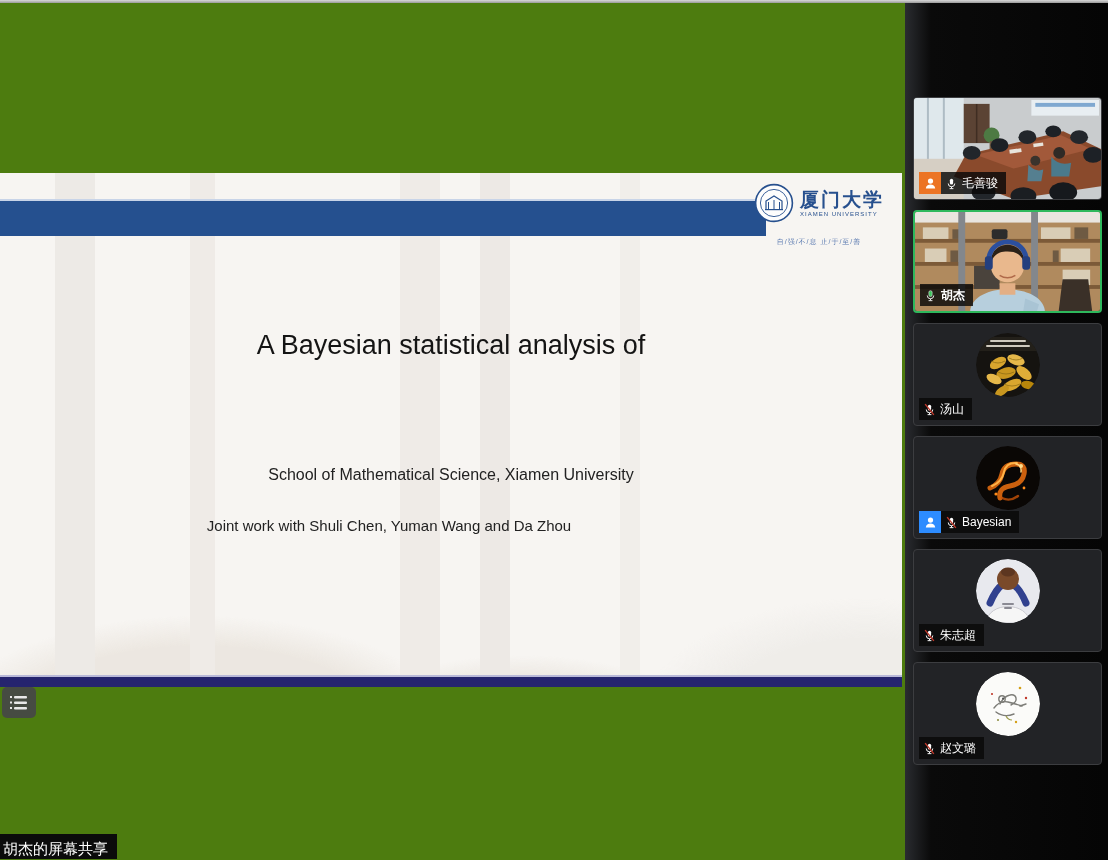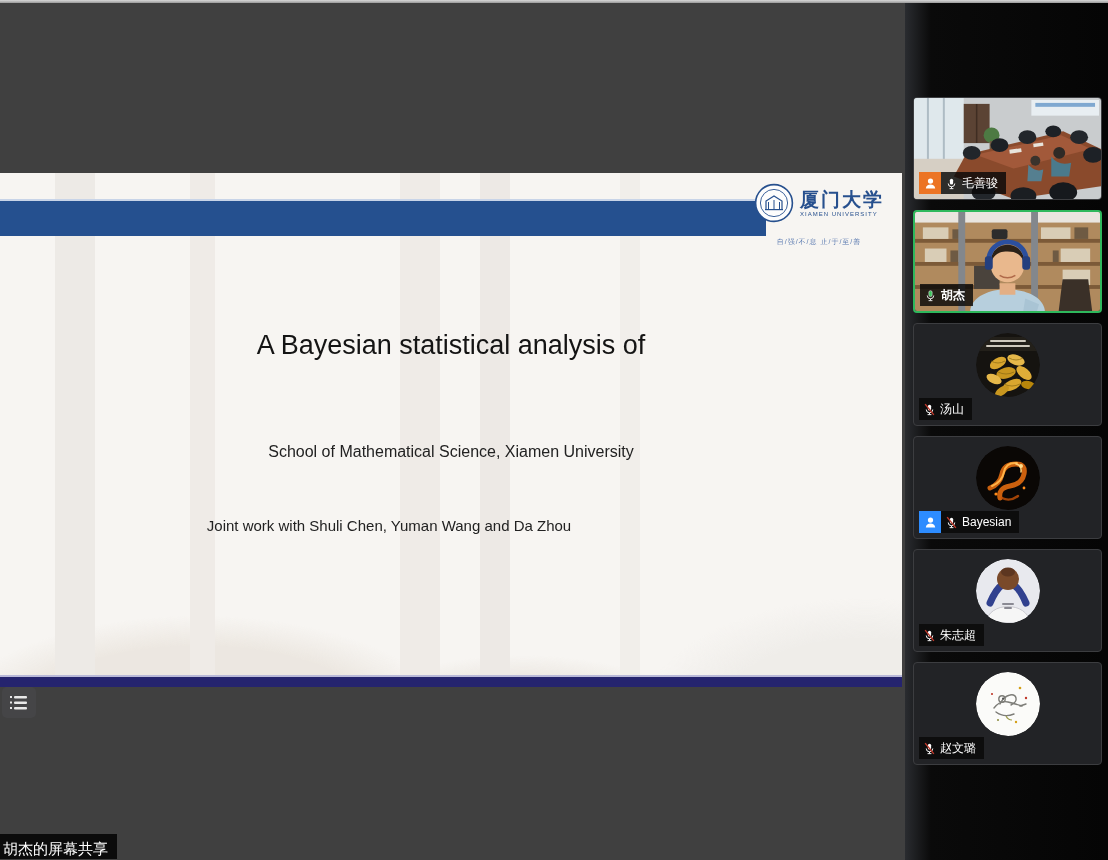--- a/index.html
+++ b/index.html
@@ -4,21 +4,21 @@
 <style>
   * { margin:0; padding:0; box-sizing:border-box; }
   html,body { width:1108px; height:860px; overflow:hidden; background:#161616;
               font-family:"Liberation Sans", sans-serif; }
   .app { position:relative; width:1108px; height:860px; background:#000; }
   .top-line { position:absolute; left:0; top:0; width:1108px; height:3px;
               background:linear-gradient(#d9d9d9,#9a9a9a); z-index:5; }
 
   
   .main { position:absolute; left:0; top:3px; width:905px; height:857px;
-          background:#404040; }
+          background:#4d7c0f; }
 
   .slide { position:absolute; left:0; top:170px; width:902px; height:514px;
            background:#f7f5f2; overflow:hidden; }
   .slide-watermark { position:absolute; inset:0; pointer-events:none; opacity:.7;
       background-image:
         linear-gradient(90deg, transparent 0 55px,  #eae6e1 55px 95px,  transparent 95px 190px,
                         #ece8e3 190px 215px, transparent 215px 400px, #ece8e3 400px 440px,
                         transparent 440px 480px, #e9e5e0 480px 510px, transparent 510px 620px,
                         #efece8 620px 640px, transparent 640px 100%),
         radial-gradient(ellipse 340px 150px at 22% 108%, #e8e2da 0 55%, rgba(232,226,218,0) 75%),
@@ -35,21 +35,21 @@
   .logo-cn { color:#27508e; font-size:19px; font-weight:bold;
              font-family:"DejaVu Serif", serif; letter-spacing:2px; line-height:1; }
   .logo-en { color:#27508e; font-size:6px; letter-spacing:1px; margin-top:2px; }
   .logo-motto { color:#5a7ab0; font-size:7px; letter-spacing:1px; margin-top:14px;
                 text-align:center; }
 
   .slide-title { position:absolute; left:0; top:156px; width:902px; text-align:center;
                  color:#141414; font-size:27px; font-weight:normal; line-height:1.25; }
   .slide-author { position:absolute; left:0; top:238px; width:902px; text-align:center;
                   color:#222; font-size:17px; }
-  .slide-affil { position:absolute; left:0; top:270px; width:902px; text-align:center;
+  .slide-affil { position:absolute; left:0; top:293px; width:902px; text-align:center;
                  color:#222; font-size:16px; }
   .slide-joint { position:absolute; left:0; top:344px; width:778px; text-align:center;
                  color:#222; font-size:15px; }
 
   .list-btn { position:absolute; left:2px; top:684px; width:34px; height:31px;
               background:rgba(70,70,72,.9); border-radius:5px; display:flex;
               align-items:center; justify-content:center; }
 
   .share-banner { position:absolute; left:0; bottom:1px; height:25px; background:#0b0b0b;
                   display:flex; align-items:center; gap:3px; padding:0 9px 0 3px;

